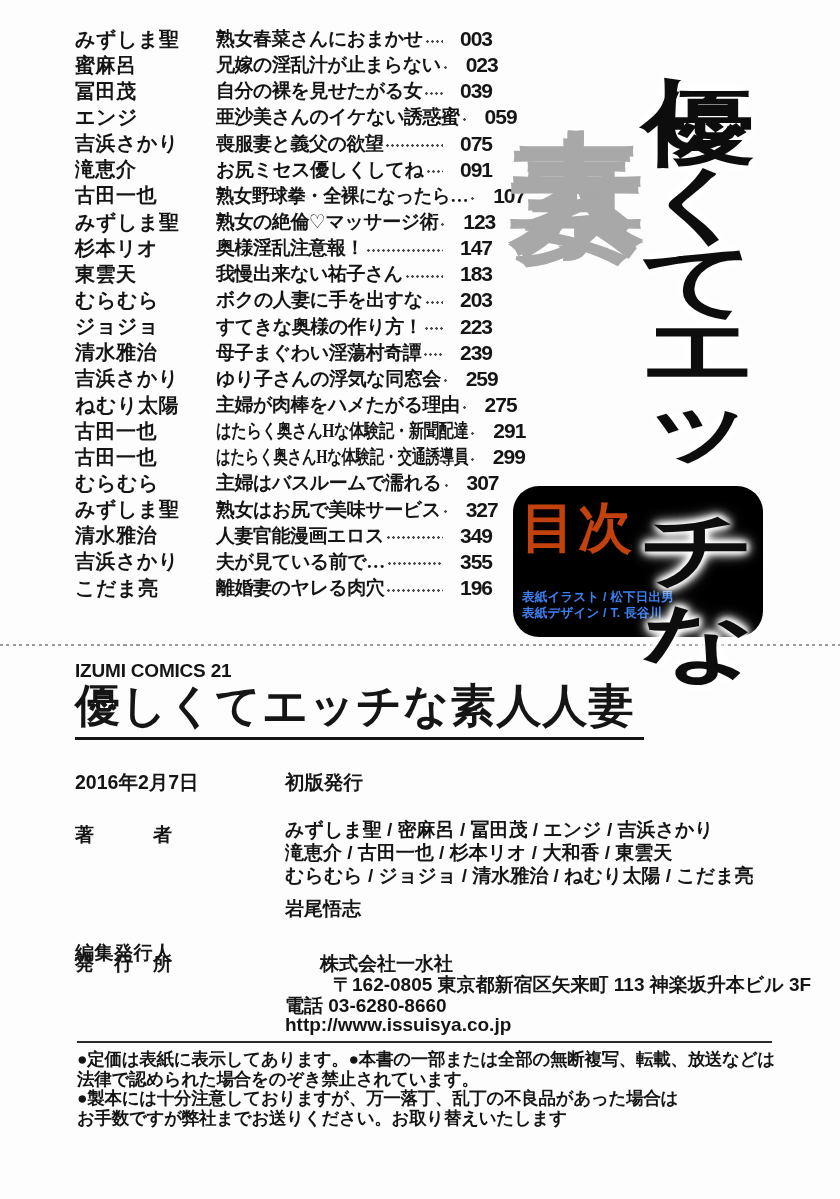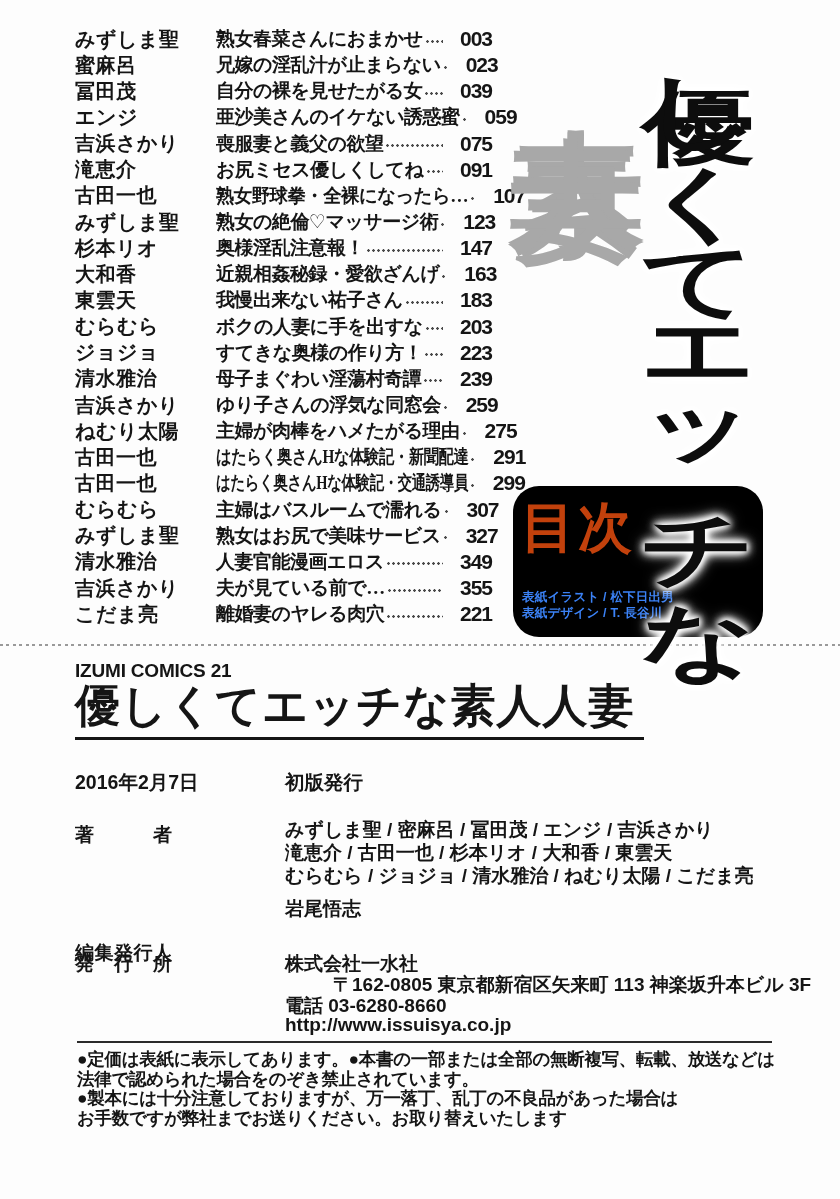--- a/index.html
+++ b/index.html
@@ -148,26 +148,20 @@
       <span class="toc-page">123</span>
     </div>
 
     <div class="toc-row">
       <span class="toc-author">杉本リオ</span>
       <span class="toc-title">奥様淫乱注意報！</span>
       <span class="toc-leader"></span>
       <span class="toc-page">147</span>
     </div>
 
-    <div class="toc-row">
-      <span class="toc-author">大和香</span>
-      <span class="toc-title">近親相姦秘録・愛欲ざんげ</span>
-      <span class="toc-leader"></span>
-      <span class="toc-page">163</span>
-    </div>
 
     <div class="toc-row">
       <span class="toc-author">東雲天</span>
       <span class="toc-title">我慢出来ない祐子さん</span>
       <span class="toc-leader"></span>
       <span class="toc-page">183</span>
     </div>
 
     <div class="toc-row">
       <span class="toc-author">むらむら</span>
@@ -243,21 +237,21 @@
       <span class="toc-author">吉浜さかり</span>
       <span class="toc-title">夫が見ている前で…</span>
       <span class="toc-leader"></span>
       <span class="toc-page">355</span>
     </div>
 
     <div class="toc-row">
       <span class="toc-author">こだま亮</span>
       <span class="toc-title">離婚妻のヤレる肉穴</span>
       <span class="toc-leader"></span>
-      <span class="toc-page">221</span>
+      <span class="toc-page">196</span>
     </div>
   </div>
 
   <div class="v-title v-title-sub">素人人妻</div>
   <div class="toc-box"></div>
   <div class="v-title v-title-main">優しくてエッチな</div>
   <div class="toc-box-label">目次</div>
   <div class="cover-credits">
     <div>表紙イラスト / 松下日出男</div>
     <div>表紙デザイン / T. 長谷川</div>
@@ -275,21 +269,21 @@
 
   <div class="c-label" style="top:822px;">著者</div>
   <div class="c-value lh" style="top:818px;">みずしま聖 / 密麻呂 / 冨田茂 / エンジ / 吉浜さかり</div>
   <div class="c-value lh" style="top:841px;">滝恵介 / 古田一也 / 杉本リオ / 大和香 / 東雲天</div>
   <div class="c-value lh" style="top:864px;">むらむら / ジョジョ / 清水雅治 / ねむり太陽 / こだま亮</div>
 
   <div class="c-label" style="top:896px;margin-top:44px;">編集発行人</div>
   <div class="c-value" style="top:896px;">岩尾悟志</div>
 
   <div class="c-label" style="top:951px;">発行所</div>
-  <div class="c-value" style="top:951px;">株式会社一水社</div>
+  <div class="c-value" style="top:951px;margin-left:35px;">株式会社一水社</div>
   <div class="c-value" style="top:972px;margin-left:48px;">〒162-0805 東京都新宿区矢来町 113 神楽坂升本ビル 3F</div>
   <div class="c-value" style="top:993px;">電話 03-6280-8660</div>
   <div class="c-value" style="top:1014px;">http://www.issuisya.co.jp</div>
 
   <div class="notice-rule"></div>
   <div class="notices">
     <div>●定価は表紙に表示してあります。●本書の一部または全部の無断複写、転載、放送などは</div>
     <div>法律で認められた場合をのぞき禁止されています。</div>
     <div>●製本には十分注意しておりますが、万一落丁、乱丁の不良品があった場合は</div>
     <div>お手数ですが弊社までお送りください。お取り替えいたします</div>

